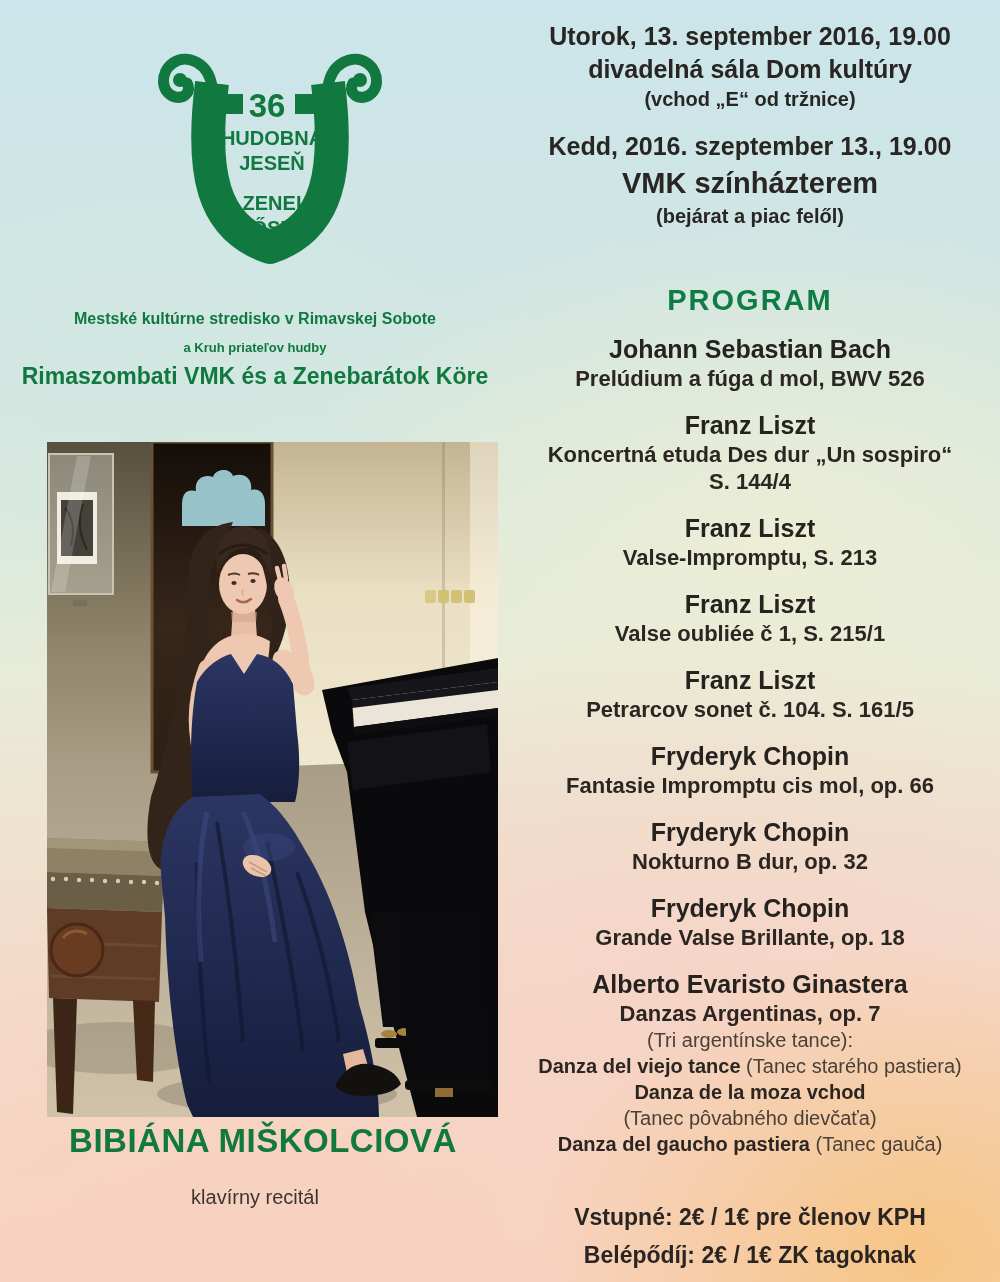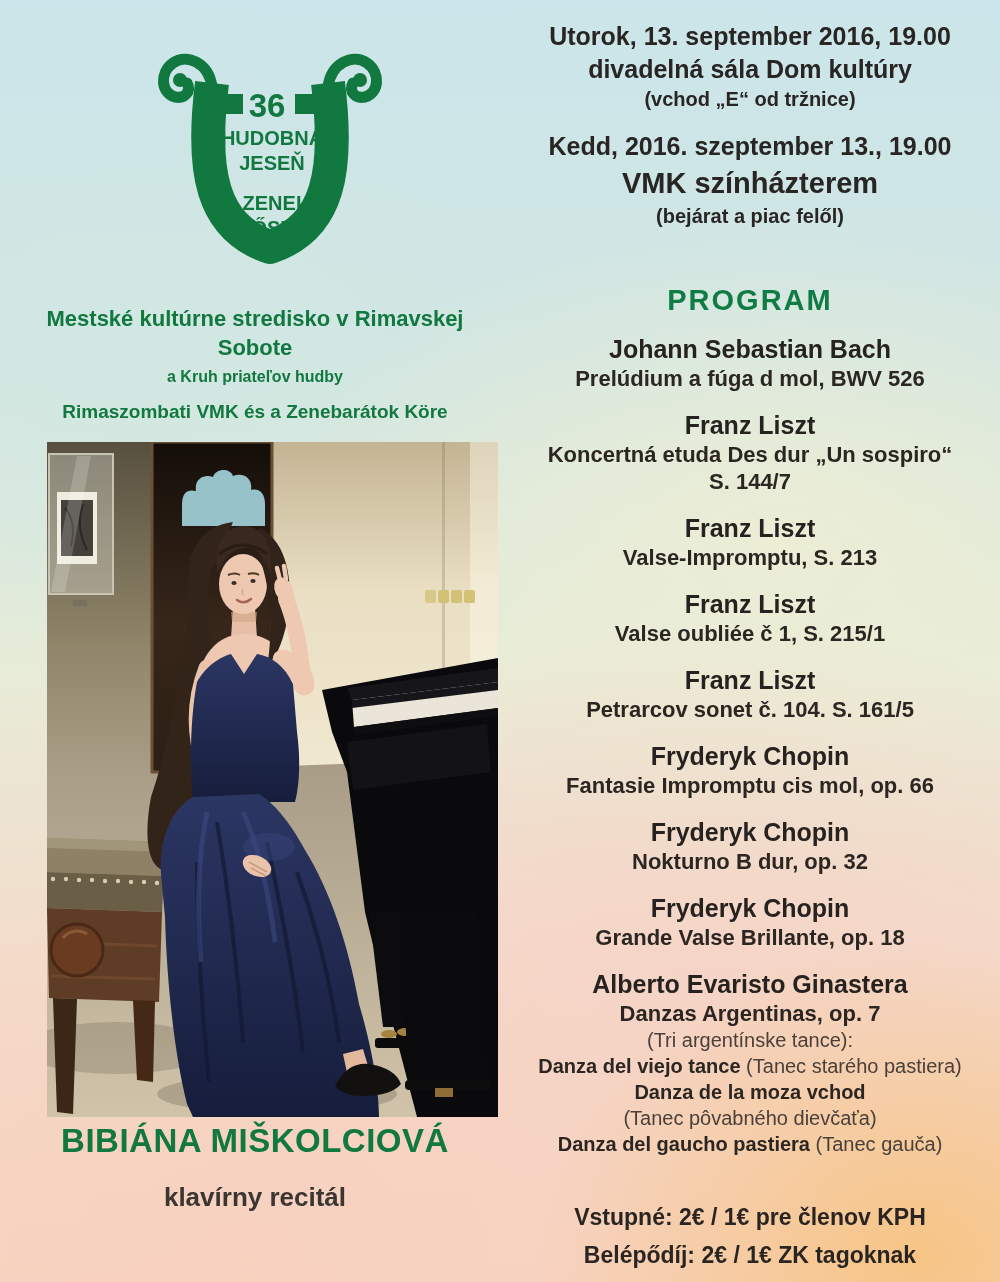--- a/index.html
+++ b/index.html
@@ -13,26 +13,26 @@
       radial-gradient(ellipse 85% 45% at 70% 80%, rgba(246,211,198,0.9), rgba(246,211,198,0) 70%),
       radial-gradient(ellipse 70% 35% at 78% 42%, rgba(238,238,212,0.85), rgba(238,238,212,0) 72%),
       radial-gradient(ellipse 60% 30% at 15% 30%, rgba(210,232,226,0.8), rgba(210,232,226,0) 70%),
       linear-gradient(180deg,#cbe5ea 0%,#d2e6e2 28%,#e7ecd8 52%,#f3dccb 74%,#f7d3c0 100%);}
   .abs{position:absolute;}
   .center{text-align:center;}
 
   
   .logo-svg{left:145px;top:50px;width:250px;height:232px;}
   .org{left:15px;top:304px;width:480px;color:#11783f;font-weight:bold;}
-  .org-l1{font-size:22px;line-height:29px;}
-  .org-l2{font-size:16px;line-height:29px;}
-  .org-l3{font-size:19px;line-height:29px;margin-top:6px;}
+  .org-l1{font-size:16px;line-height:29px;}
+  .org-l2{font-size:13px;line-height:29px;}
+  .org-l3{font-size:23px;line-height:29px;margin-top:0;}
   .photo-svg{left:47px;top:442px;width:451px;height:675px;display:block;}
-  .artist-name{left:0;top:1122px;width:510px;font-size:33px;font-weight:bold;color:#11783f;letter-spacing:.5px;}
-  .artist-sub{left:0;top:1176px;width:510px;font-size:26px;font-weight:bold;color:#3b3632;line-height:42px;}
+  .artist-name{left:0;top:1122px;width:510px;font-size:33px;font-weight:bold;color:#11783f;letter-spacing:.5px;padding-left:8px;}
+  .artist-sub{left:0;top:1176px;width:510px;font-size:20px;font-weight:normal;color:#3b3632;line-height:42px;}
 
   
   .right-col{left:497px;top:0;width:506px;height:1282px;}
   .ev-sk{position:absolute;left:0;top:20px;width:100%;color:#282523;font-weight:bold;}
   .ev-hu{position:absolute;left:0;top:130px;width:100%;color:#282523;font-weight:bold;}
   .ev-datetime{font-size:25px;line-height:33px;}
   .ev-venue{font-size:25px;line-height:33px;}
   .ev-venue-big{font-size:29px;line-height:40px;}
   .ev-note{font-size:20px;line-height:26px;}
   .program-title{position:absolute;left:0;top:284px;width:100%;font-size:29px;font-weight:bold;color:#0f7c45;letter-spacing:2px;}
@@ -235,21 +235,21 @@
 
     <div class="program-title center">PROGRAM</div>
     <div class="program-list center">
         <div class="item">
           <div class="composer">Johann Sebastian Bach</div>
           <div class="pline"><span class="sb">Prelúdium a fúga d mol, BWV 526</span></div>
         </div>
         <div class="item">
           <div class="composer">Franz Liszt</div>
           <div class="pline"><span class="sb">Koncertná etuda Des dur „Un sospiro“</span></div>
-          <div class="pline"><span class="sb">S. 144/7</span></div>
+          <div class="pline"><span class="sb">S. 144/4</span></div>
         </div>
         <div class="item">
           <div class="composer">Franz Liszt</div>
           <div class="pline"><span class="sb">Valse-Impromptu, S. 213</span></div>
         </div>
         <div class="item">
           <div class="composer">Franz Liszt</div>
           <div class="pline"><span class="sb">Valse oubliée č 1, S. 215/1</span></div>
         </div>
         <div class="item">

